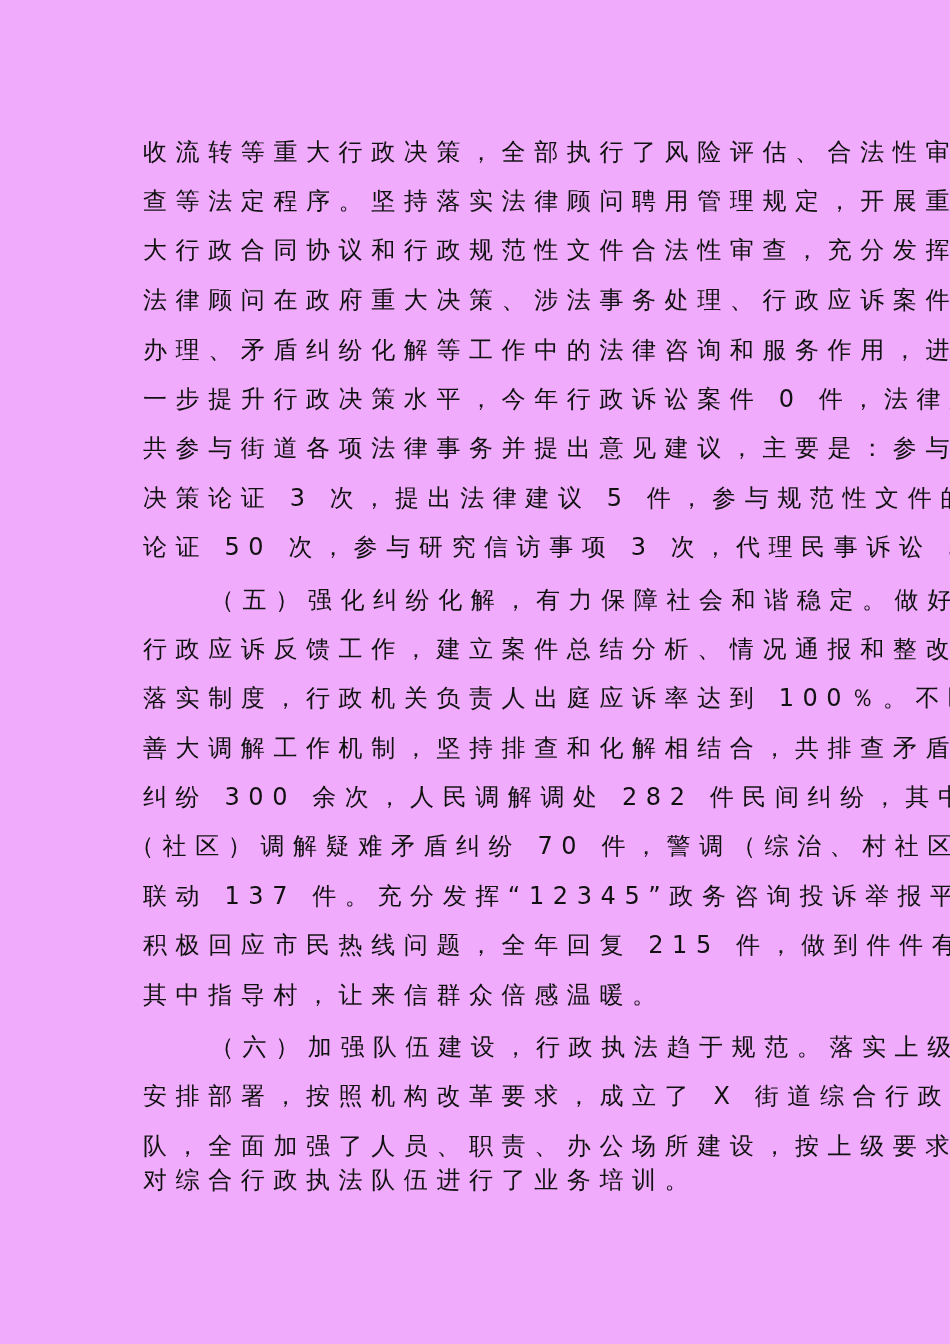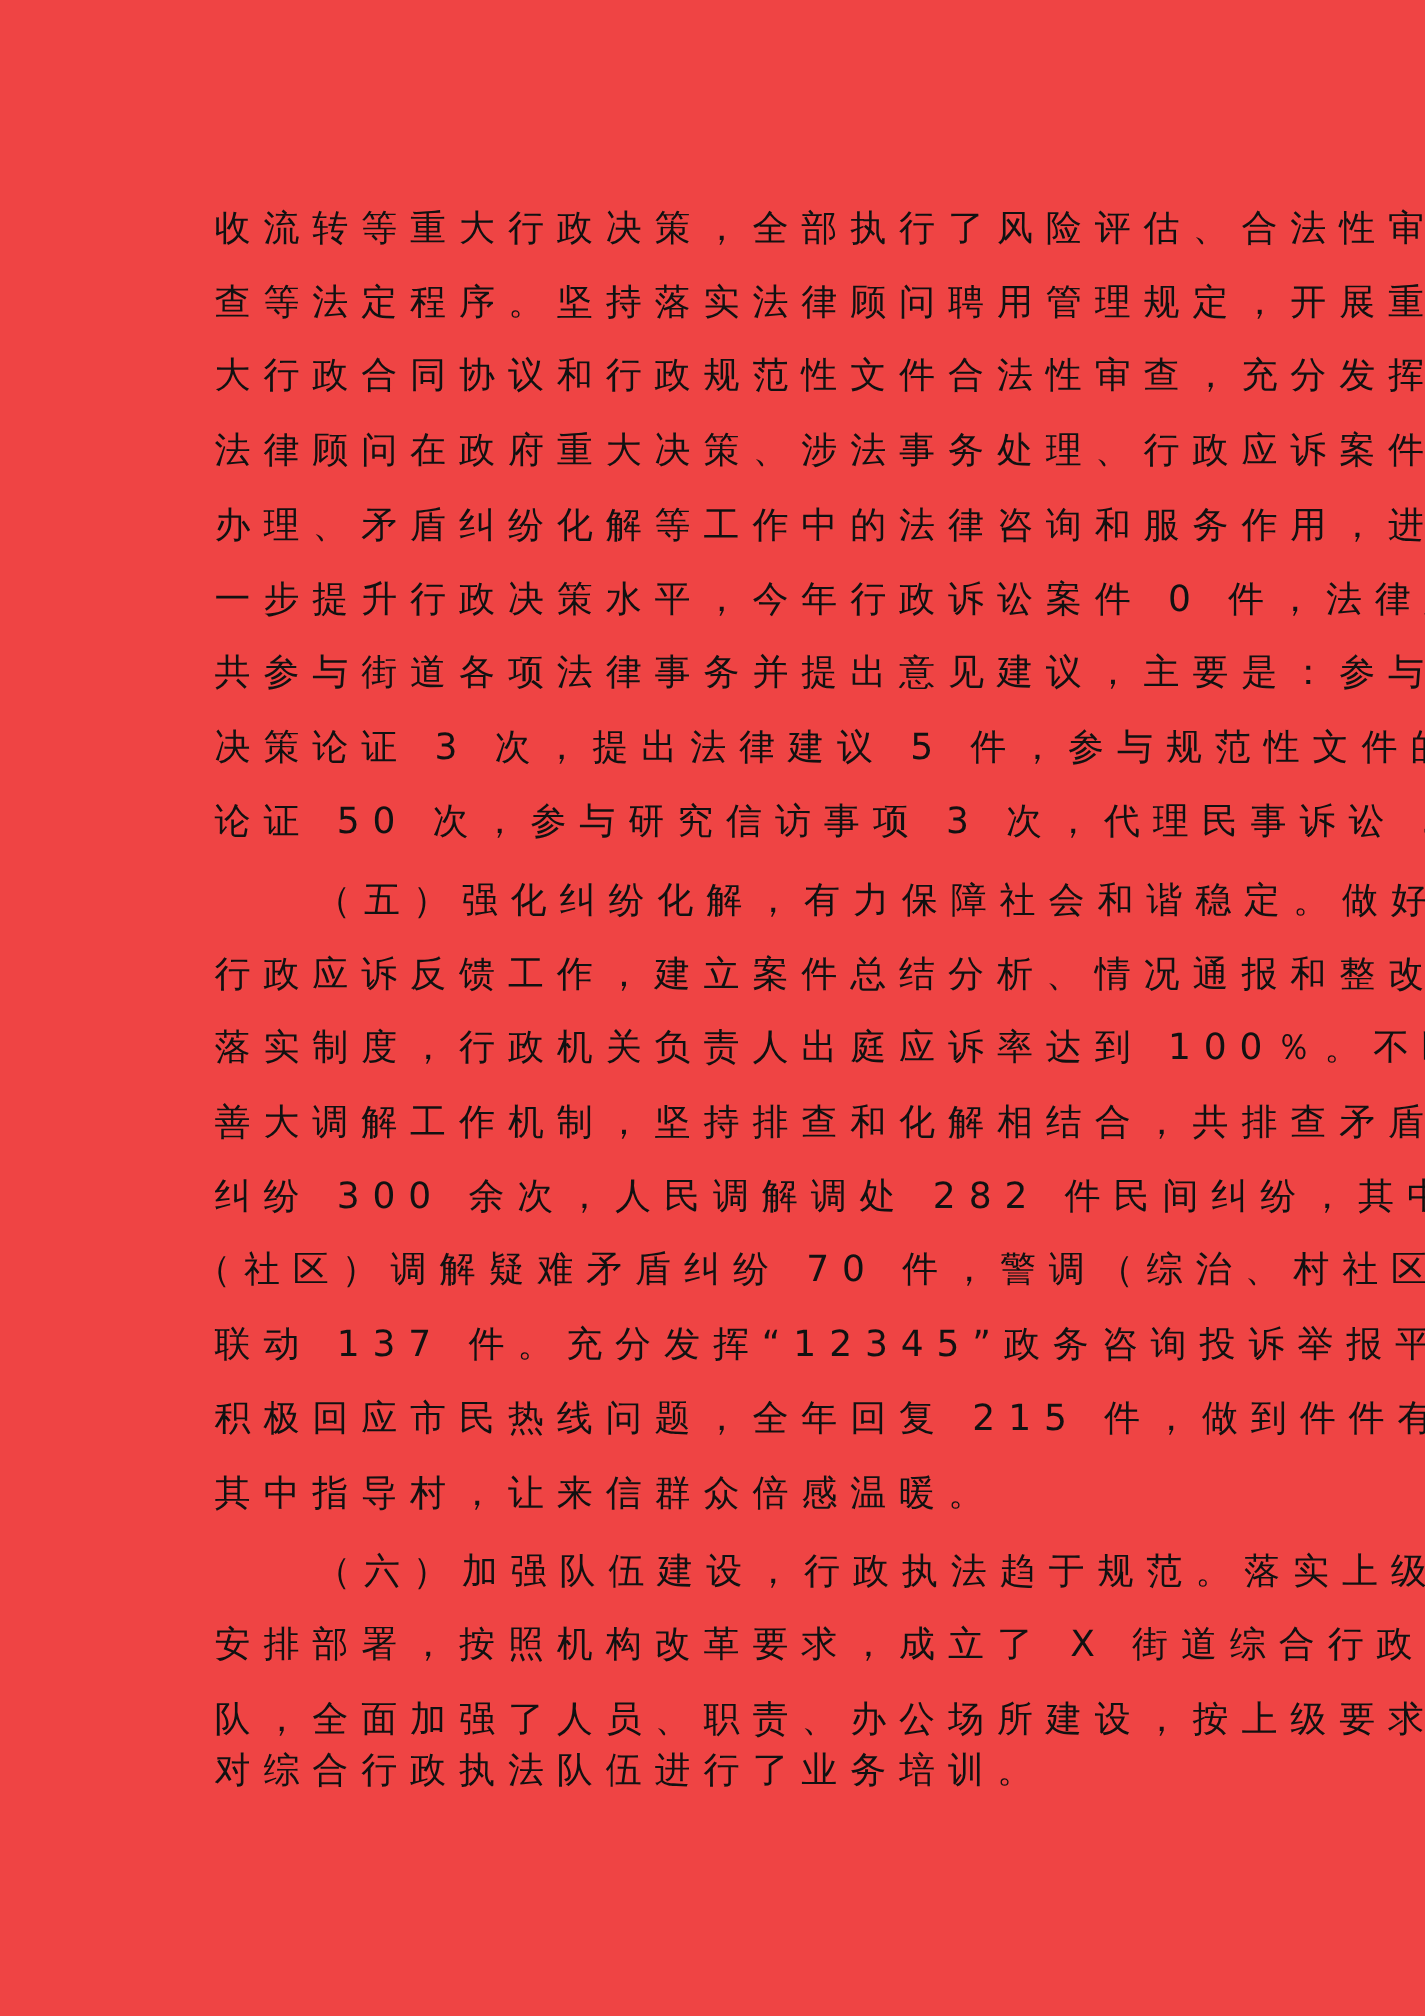--- a/index.html
+++ b/index.html
@@ -12,21 +12,21 @@
       height: 1344px;
       position: relative;
       overflow: hidden;
     }
     .page {
       position: absolute;
       left: 0;
       top: 0;
       width: 950px;
       height: 1344px;
-      background: #ef4444;
+      background: #f0abfc;
     }
     .line {
       position: absolute;
       left: 143px;
       height: 40px;
       line-height: 40px;
       font-family: "DejaVu Sans", "Liberation Sans", sans-serif;
       font-size: 24px;
       color: #111111;
       white-space: nowrap;

